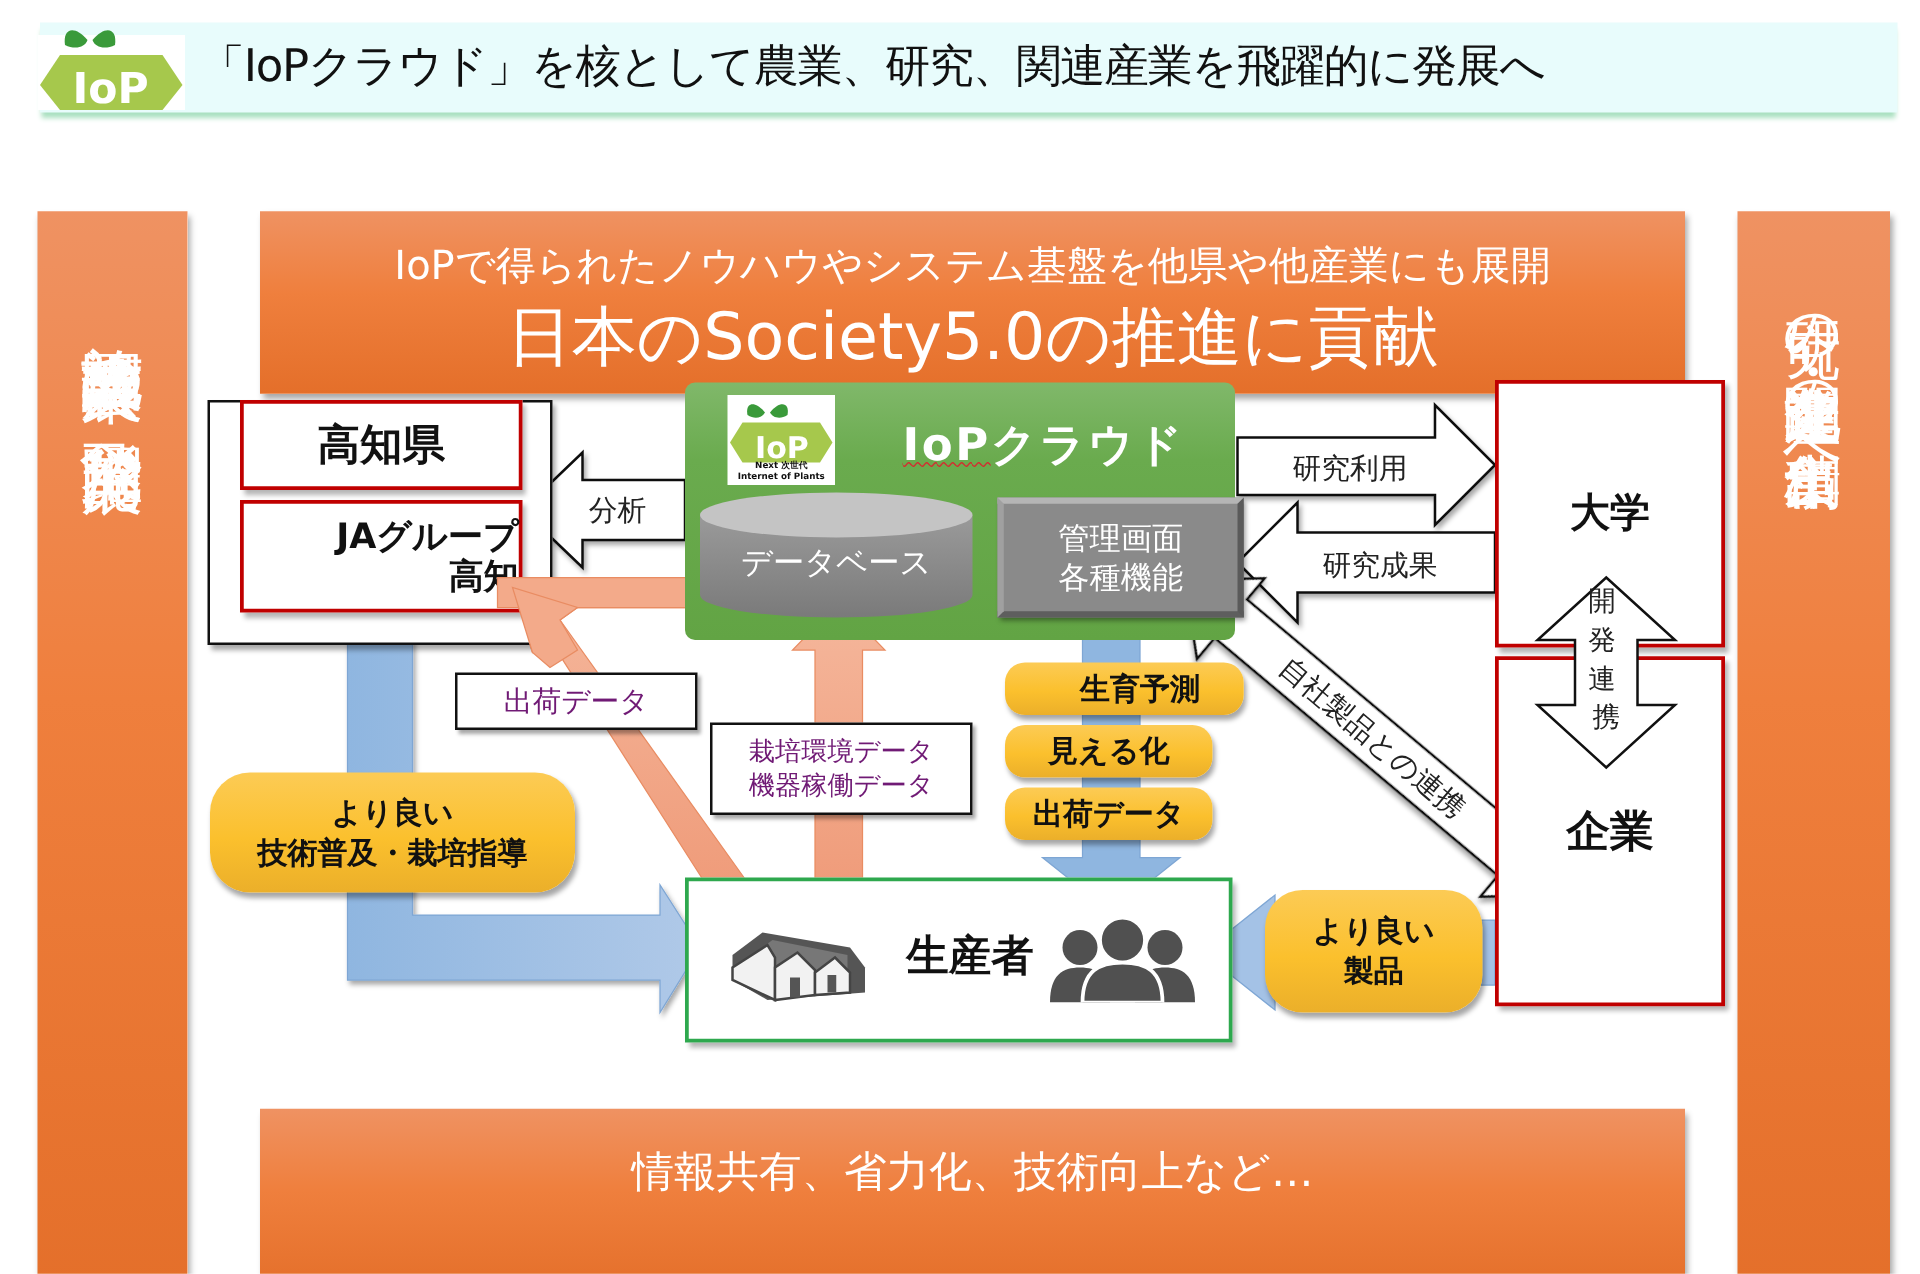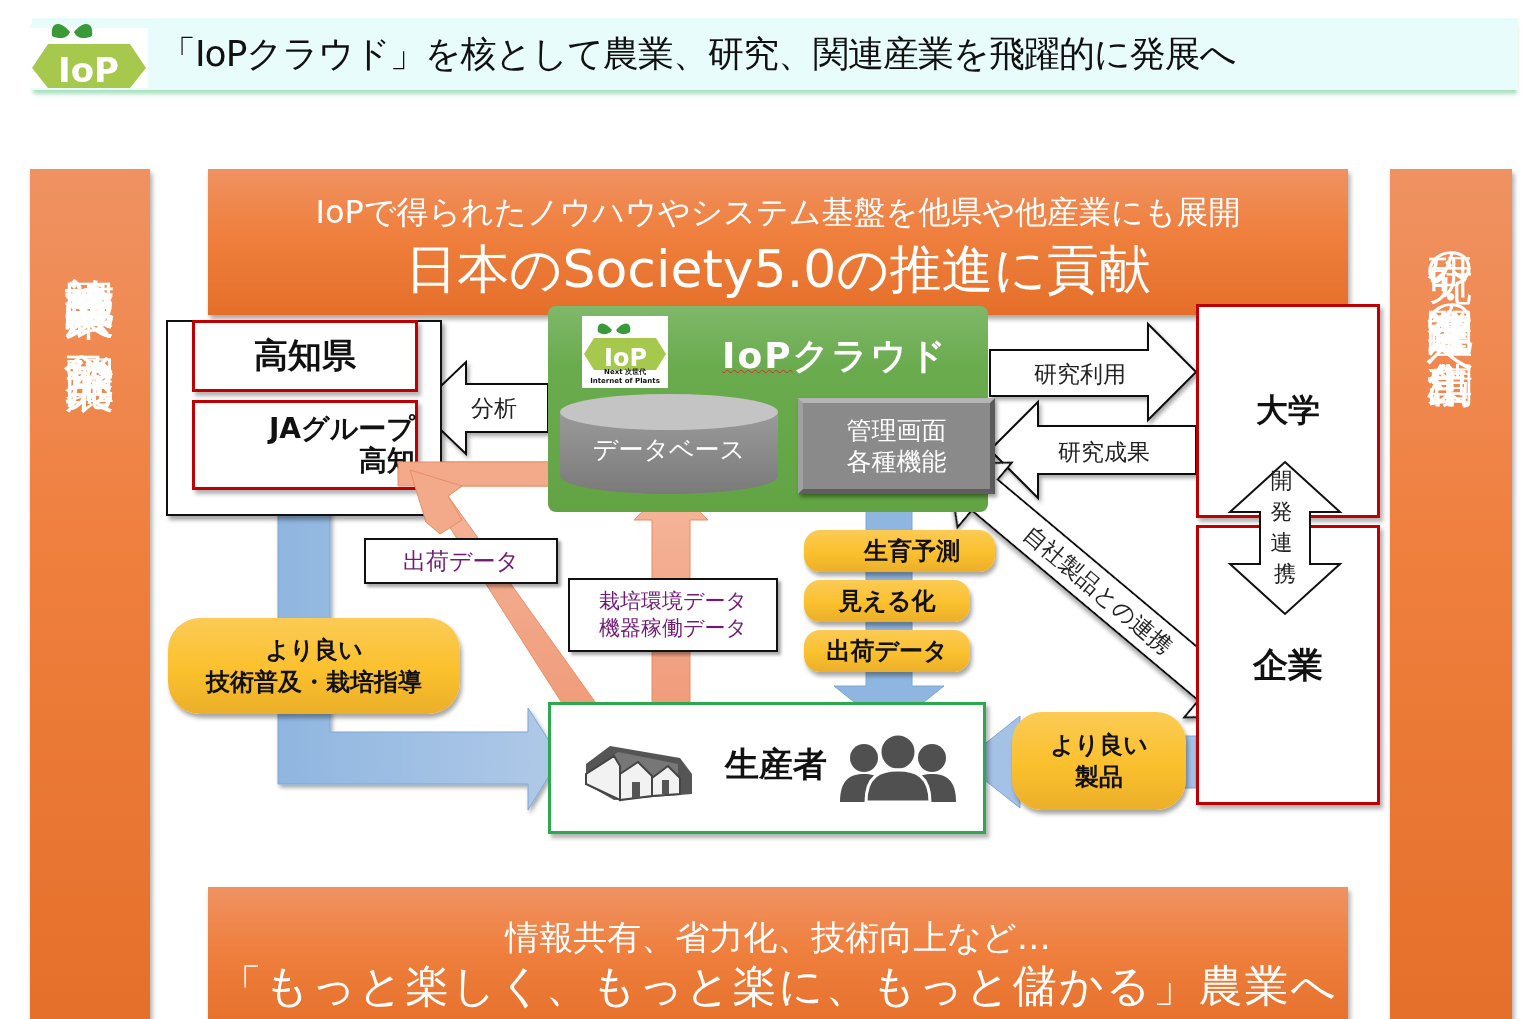--- a/index.html
+++ b/index.html
@@ -92,21 +92,20 @@
 <div id="right-banner" class="abs orange">
   <div class="vtext">研究の進化・関連産業の創出・集積へ</div>
 </div>
 
 <div id="top-banner" class="abs orange">
   <div class="l1">IoPで得られたノウハウやシステム基盤を他県や他産業にも展開</div>
   <div class="l2">日本のSociety5.0の推進に貢献</div>
 </div>
 <div id="bottom-banner" class="abs orange">
   <div class="l1">情報共有、省力化、技術向上など…</div>
-  <div class="l2">「もっと楽しく、もっと楽に、もっと儲かる」農業へ</div>
 </div>
 
 <svg class="abs" style="left:0;top:0;" width="1536" height="1019">
   <defs>
     <linearGradient id="blueg" x1="0" x2="1" y1="0" y2="0">
       <stop offset="0" stop-color="#8fb6e0"></stop>
         <stop offset="1" stop-color="#b0c9e8"></stop>
     </linearGradient>
     <linearGradient id="salg" x1="0" x2="0" y1="1" y2="0">
       <stop offset="0" stop-color="#ef9a78"></stop>

